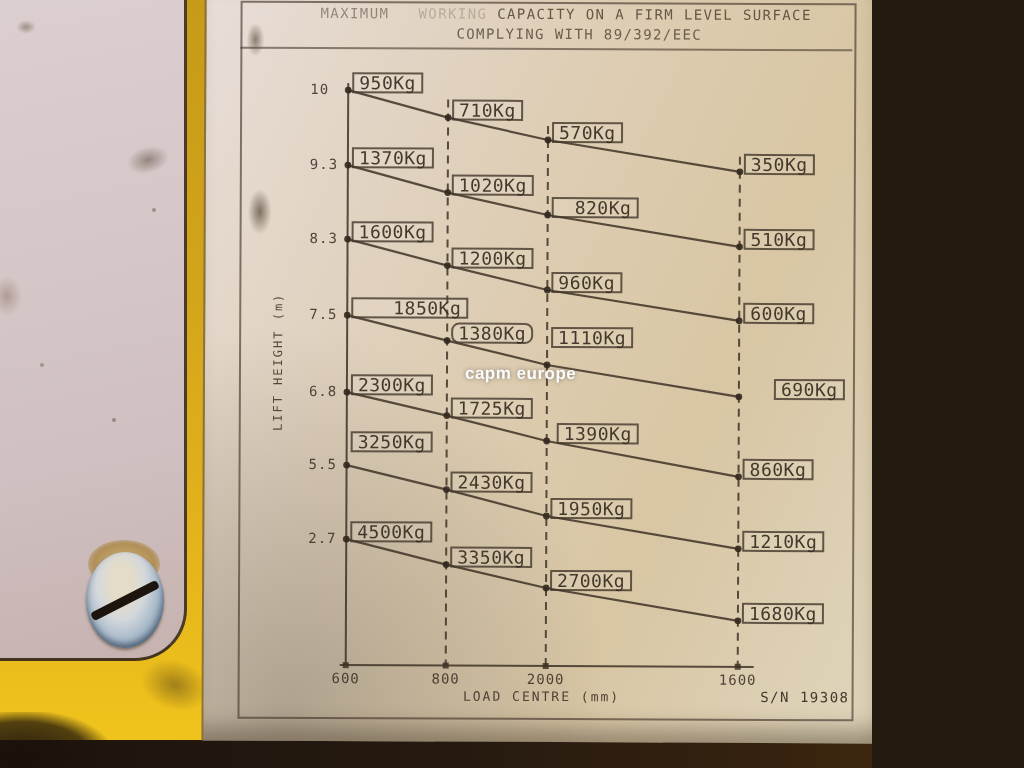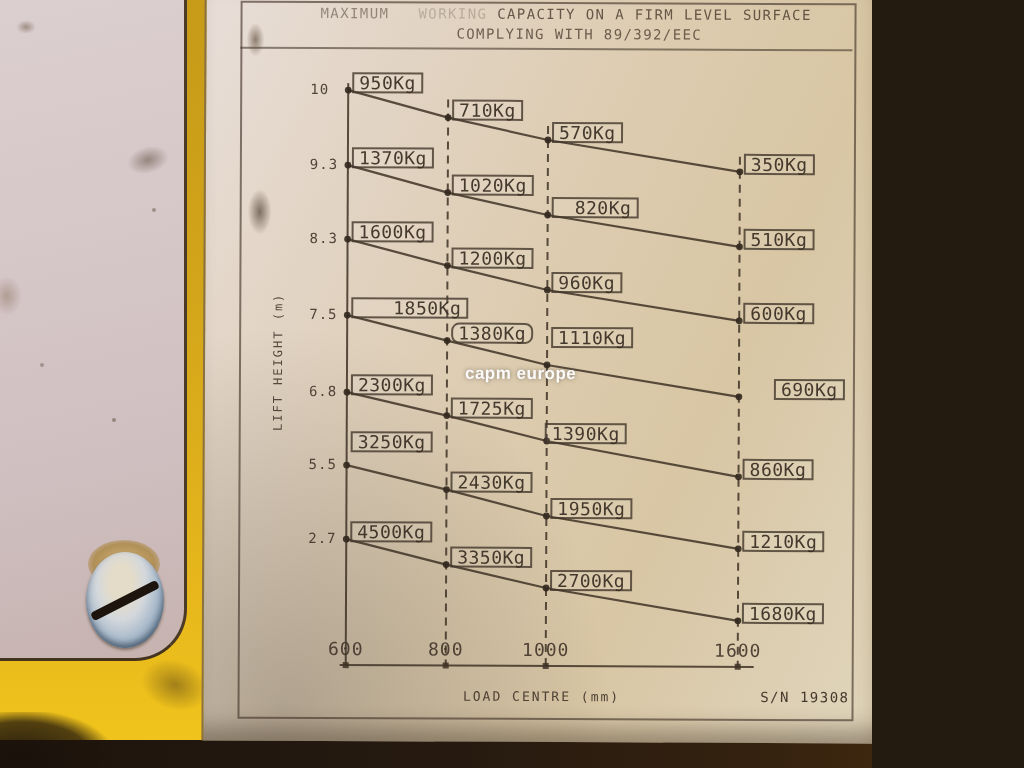--- a/index.html
+++ b/index.html
@@ -61,22 +61,22 @@
   #title-rest{opacity:.85;}
   #plate-subtitle{left:250px;top:28px;opacity:.8;}
   #plate-stain-1{left:40px;top:26px;width:18px;height:34px;
     background:radial-gradient(rgba(80,62,46,.6),rgba(80,62,46,0) 70%);}
   #plate-stain-2{left:42px;top:192px;width:24px;height:46px;
     background:radial-gradient(rgba(70,55,42,.65),rgba(70,55,42,0) 70%);}
 
   
   .ytick{position:absolute;left:104px;width:38px;text-align:left;
     font-size:14px;color:rgba(60,48,38,.88);letter-spacing:1px;}
-  .xtick{position:absolute;width:48px;text-align:center;top:641px;
-    font-size:18px;color:rgba(60,48,38,.88);letter-spacing:1px;}
+  .xtick{position:absolute;width:48px;text-align:center;top:673px;
+    font-size:14px;color:rgba(60,48,38,.88);letter-spacing:1px;}
   #x-axis-title{left:218px;top:691px;width:240px;text-align:center;
     font-size:13px;color:rgba(60,48,38,.88);letter-spacing:2px;}
   #serial-number{left:486px;top:690px;width:160px;text-align:right;
     font-size:14px;color:rgba(55,44,34,.92);letter-spacing:1.5px;}
   #y-axis-title{left:-12px;top:357px;width:172px;height:16px;text-align:center;
     transform:rotate(-90deg);font-size:12px;color:rgba(60,48,38,.85);letter-spacing:2px;}
   .capbox{position:absolute;height:15px;line-height:15px;padding:1px 5px;
     border:2px solid rgba(62,50,38,.78);font-size:18px;letter-spacing:.5px;
     color:rgba(55,44,34,.92);background:rgba(250,245,235,.10);white-space:nowrap;}
   #watermark{left:260px;top:366px;font-family:"Liberation Sans","DejaVu Sans",sans-serif;
@@ -179,42 +179,42 @@
         <div class="capbox" style="left: 146px; top: 224px;">1600Kg</div>
         <div class="capbox" style="left: 246px; top: 250px;">1200Kg</div>
         <div class="capbox" style="left: 346px; top: 274px;">960Kg</div>
         <div class="capbox" style="left: 538px; top: 304px;">600Kg</div>
         <div class="capbox" style="left: 146px; top: 300px; padding-left: 40px;">1850Kg</div>
         <div class="capbox" style="left: 246px; top: 325px; border-radius: 8px;">1380Kg</div>
         <div class="capbox" style="left: 346px; top: 329px;">1110Kg</div>
         <div class="capbox" style="left: 538px; top: 380px; margin-left: 31px;">690Kg</div>
         <div class="capbox" style="left: 146px; top: 377px;">2300Kg</div>
         <div class="capbox" style="left: 246px; top: 400px;">1725Kg</div>
-        <div class="capbox" style="left: 340px; top: 425px;">1390Kg</div>
+        <div class="capbox" style="left: 352px; top: 425px;">1390Kg</div>
         <div class="capbox" style="left: 538px; top: 460px;">860Kg</div>
         <div class="capbox" style="left: 146px; top: 434px;">3250Kg</div>
         <div class="capbox" style="left: 246px; top: 474px;">2430Kg</div>
         <div class="capbox" style="left: 346px; top: 500px;">1950Kg</div>
         <div class="capbox" style="left: 538px; top: 532px;">1210Kg</div>
         <div class="capbox" style="left: 146px; top: 524px;">4500Kg</div>
         <div class="capbox" style="left: 246px; top: 549px;">3350Kg</div>
         <div class="capbox" style="left: 346px; top: 572px;">2700Kg</div>
         <div class="capbox" style="left: 538px; top: 604px;">1680Kg</div>
       </div>
     <div class="abs" id="tick-labels">
         <div class="ytick" style="top: 84px;">10</div>
         <div class="ytick" style="top: 159px;">9.3</div>
         <div class="ytick" style="top: 233px;">8.3</div>
         <div class="ytick" style="top: 309px;">7.5</div>
         <div class="ytick" style="top: 386px;">6.8</div>
         <div class="ytick" style="top: 459px;">5.5</div>
         <div class="ytick" style="top: 533px;">2.7</div>
         <div class="xtick" style="left: 118px;">600</div>
         <div class="xtick" style="left: 218px;">800</div>
-        <div class="xtick" style="left: 318px;">1000</div>
+        <div class="xtick" style="left: 318px;">2000</div>
         <div class="xtick" style="left: 510px;">1600</div>
       </div>
 
     <div class="abs" id="x-axis-title">LOAD CENTRE (mm)</div>
     <div class="abs" id="y-axis-title">LIFT HEIGHT (m)</div>
     <div class="abs" id="serial-number">S/N 19308</div>
     <div class="abs" id="watermark">capm europe</div>
   </div>
 
 </div>

